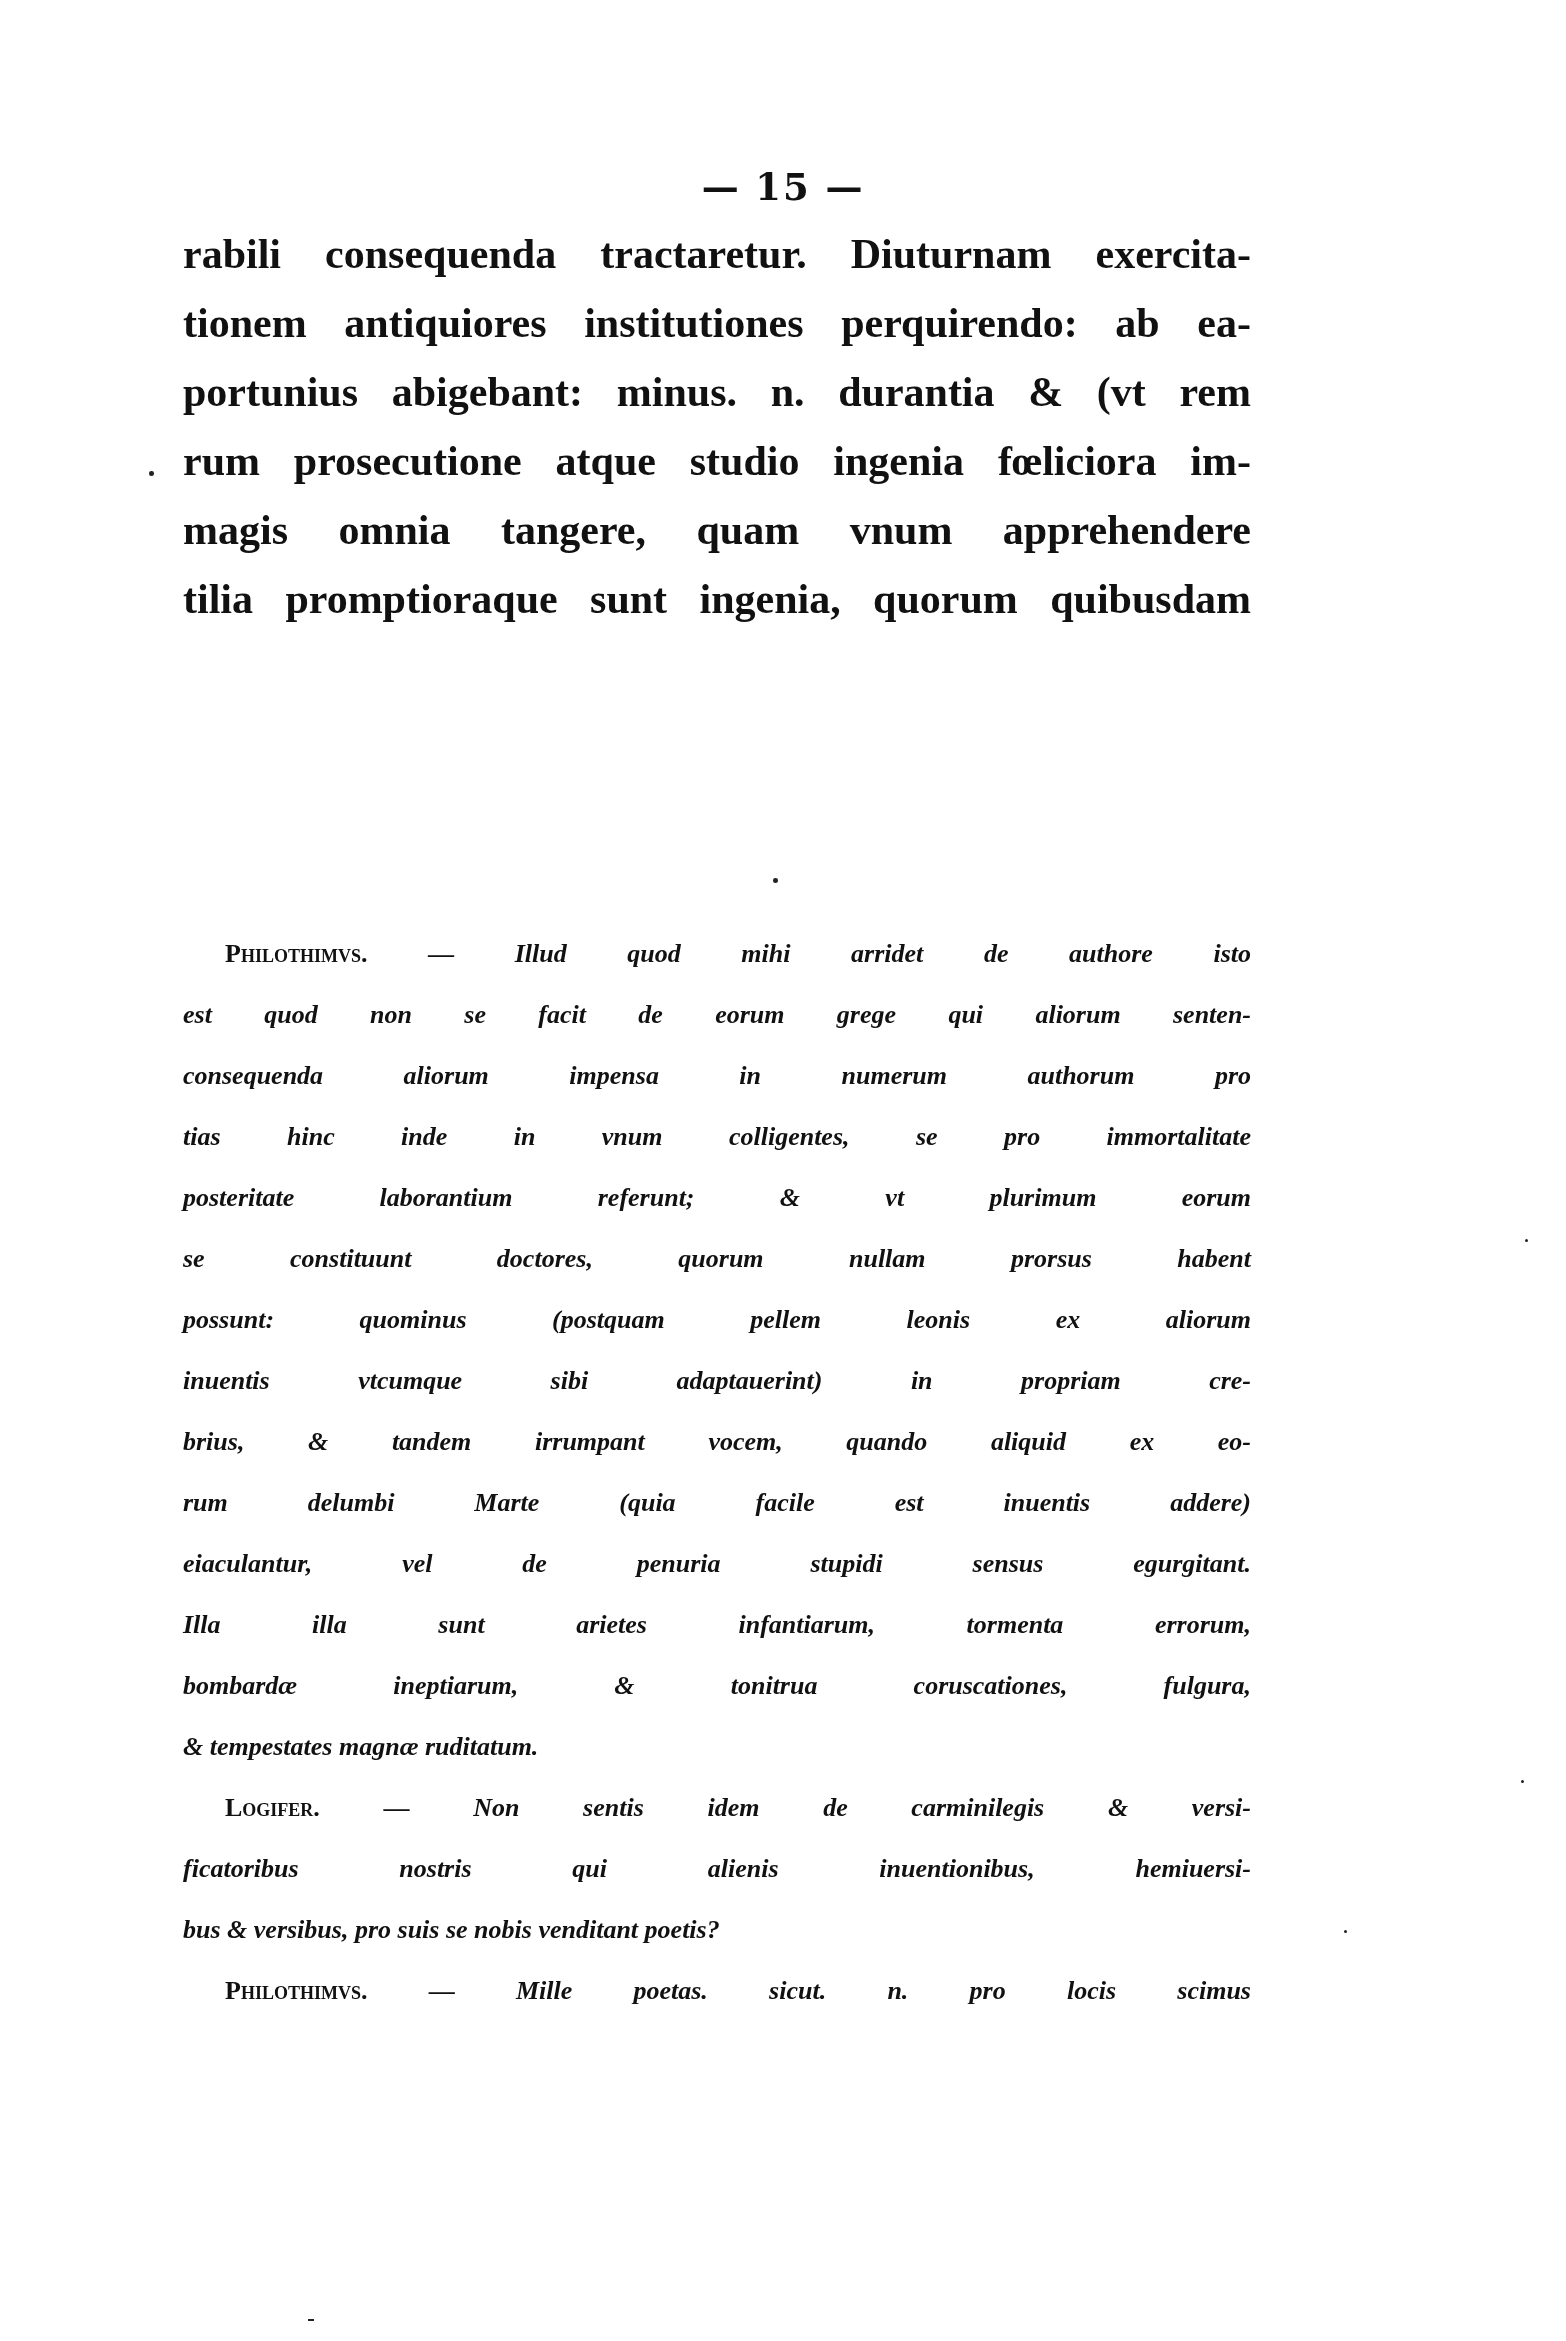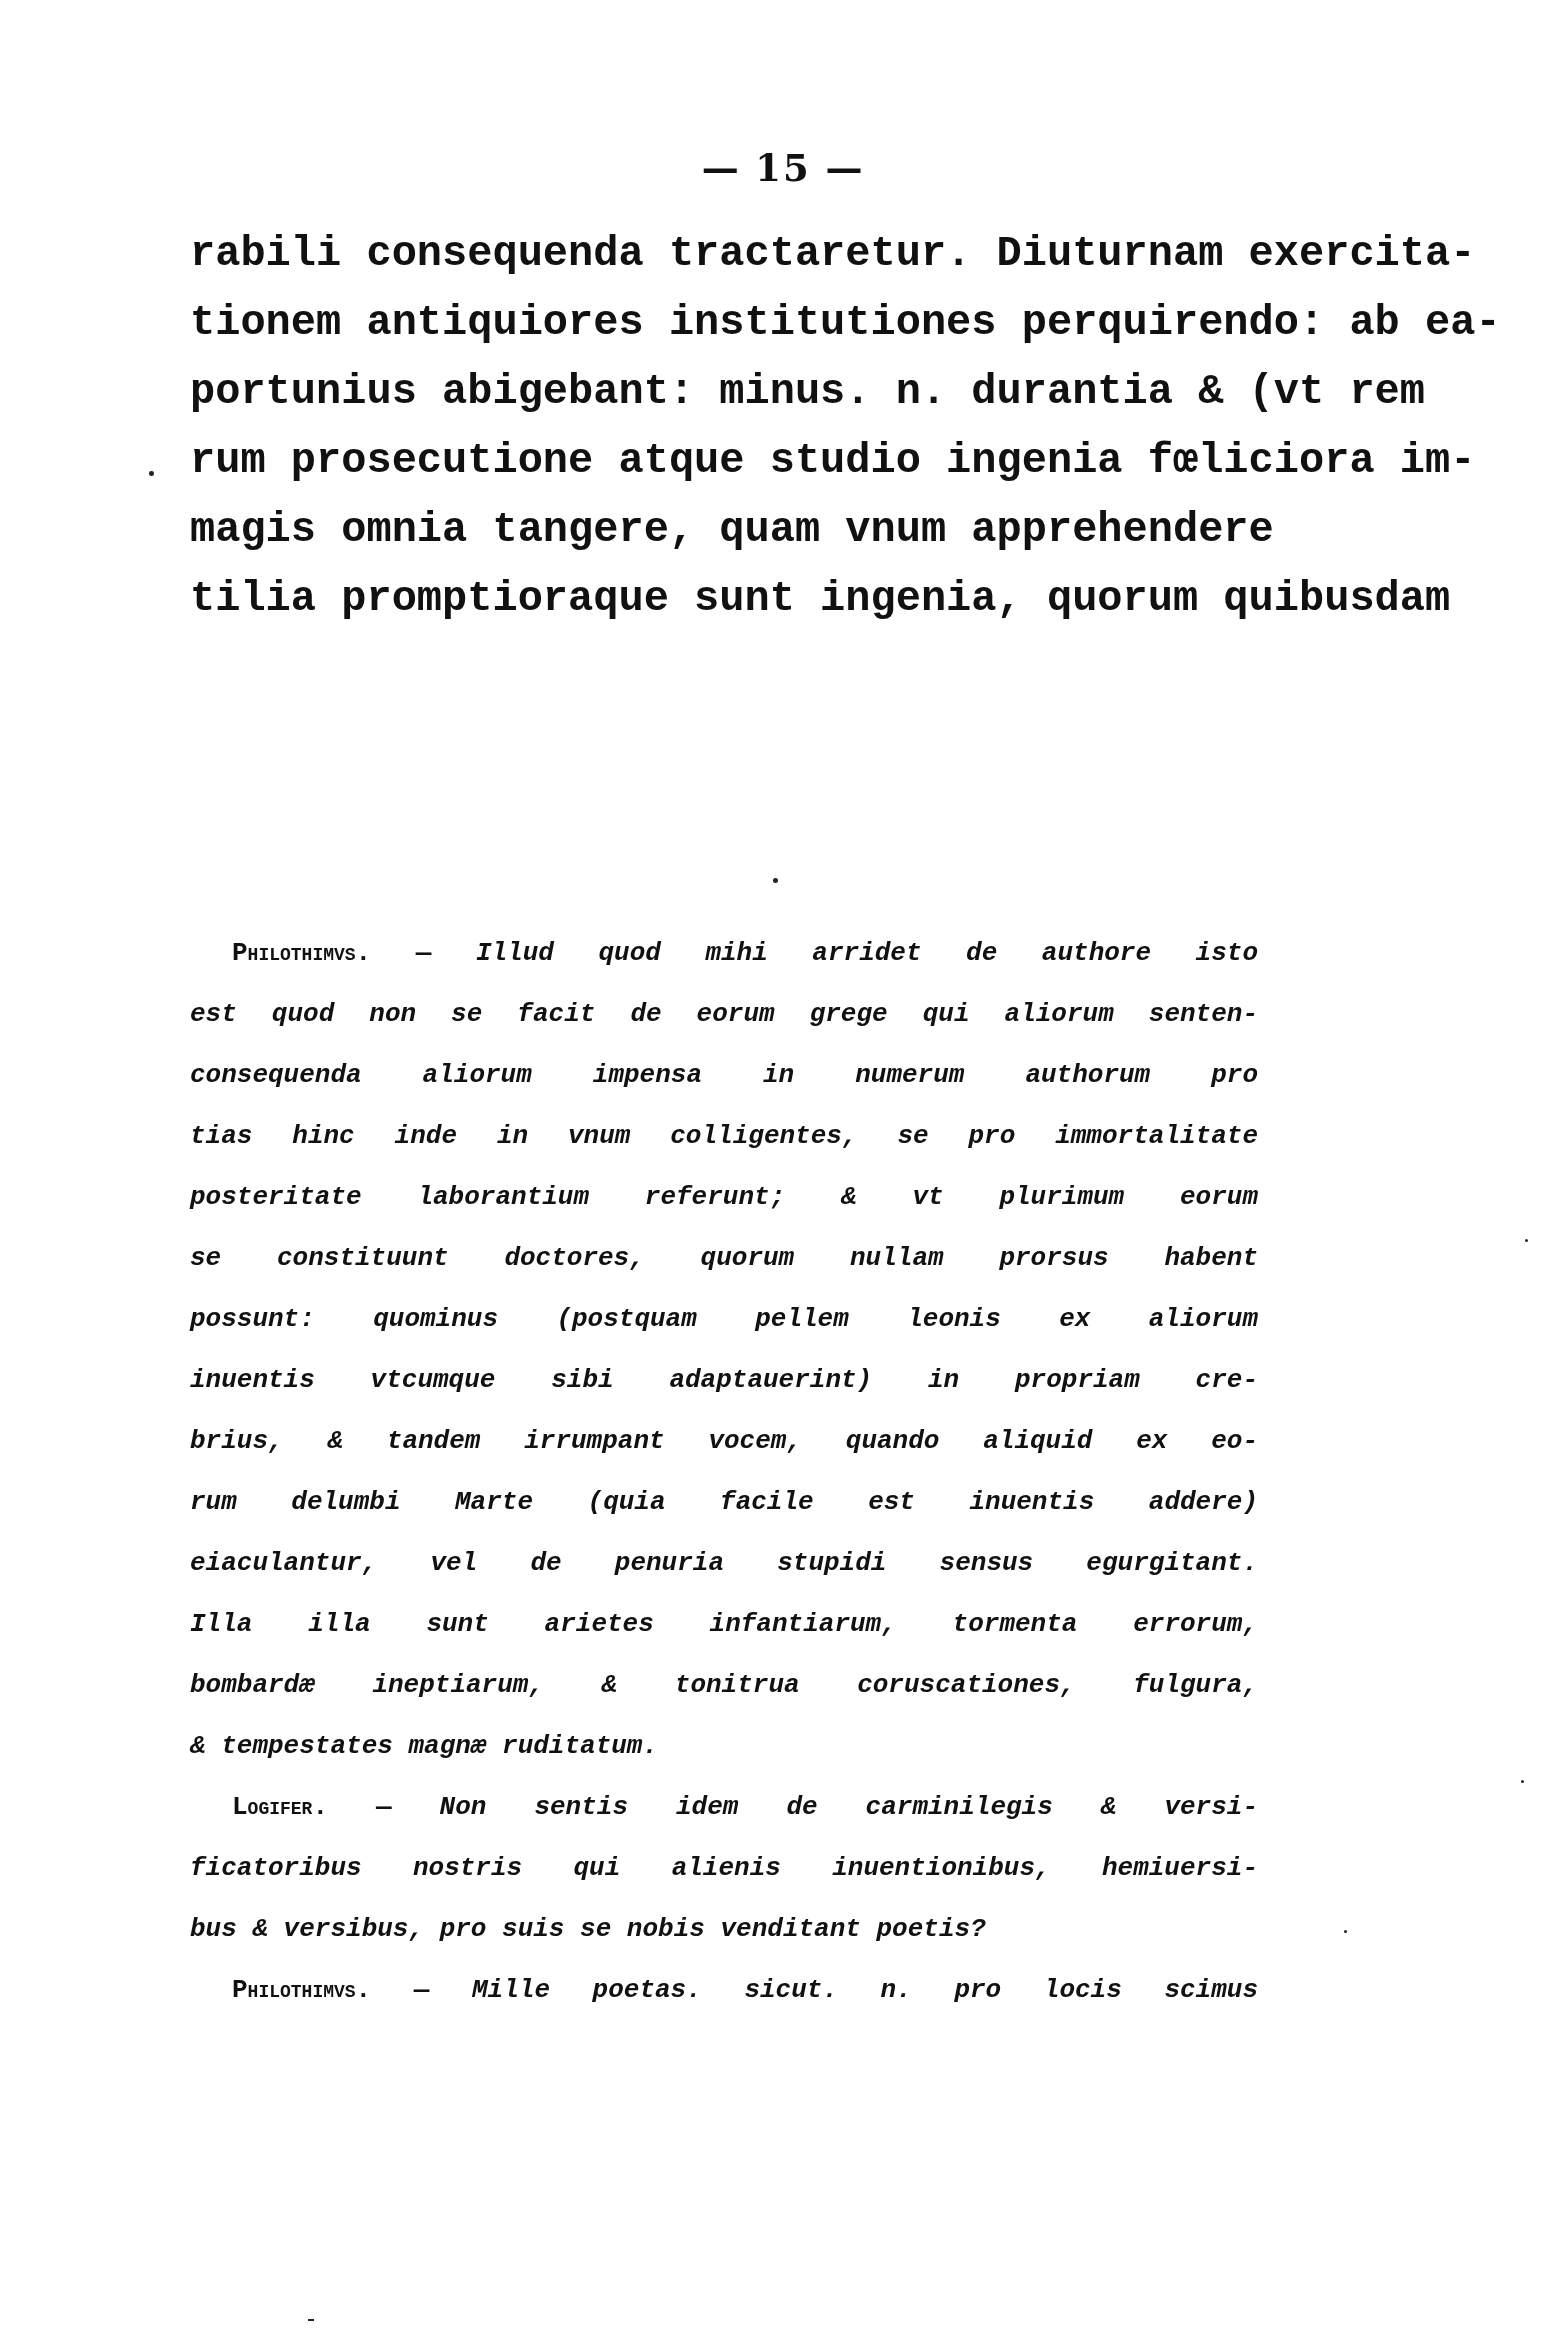--- a/index.html
+++ b/index.html
@@ -1,25 +1,24 @@
 <!DOCTYPE html>
 <html style="font-size:7.5px"><head>
 <meta charset="utf-8">
 <style>
   html, body { margin: 0; padding: 0; background: #ffffff; }
   body { width: 1566px; height: 2400px; position: relative; overflow: hidden; color: #111; }
   .page-number {
-    position: absolute; top: 146px; left: 0; width: 100%;
+    position: absolute; top: 165px; left: 0; width: 100%;
     text-align: center; font-family: "DejaVu Serif", serif; font-weight: bold;
     font-size: 37px; letter-spacing: 1.9px;
   }
   .block {
     position: absolute; left: 183px; width: 1068px;
-    font-family: Liberation Mono, monospace;
-    margin-left: 7px;
+    font-family: Liberation Serif, serif;
   }
   .line {
     display: block; white-space: nowrap; text-align: justify; text-align-last: justify;
     height: 69px; line-height: 69px;
   }
   .last { text-align-last: left; }
   .roman { top: 220px; font-size: 42px; font-weight: bold; }
   .italic-block { top: 923px; font-size: 26px; font-style: italic; font-weight: bold; }
   .italic-block .line { height: 61px; line-height: 61px; }
   .speaker { font-style: normal; font-variant: small-caps; font-weight: bold; }

